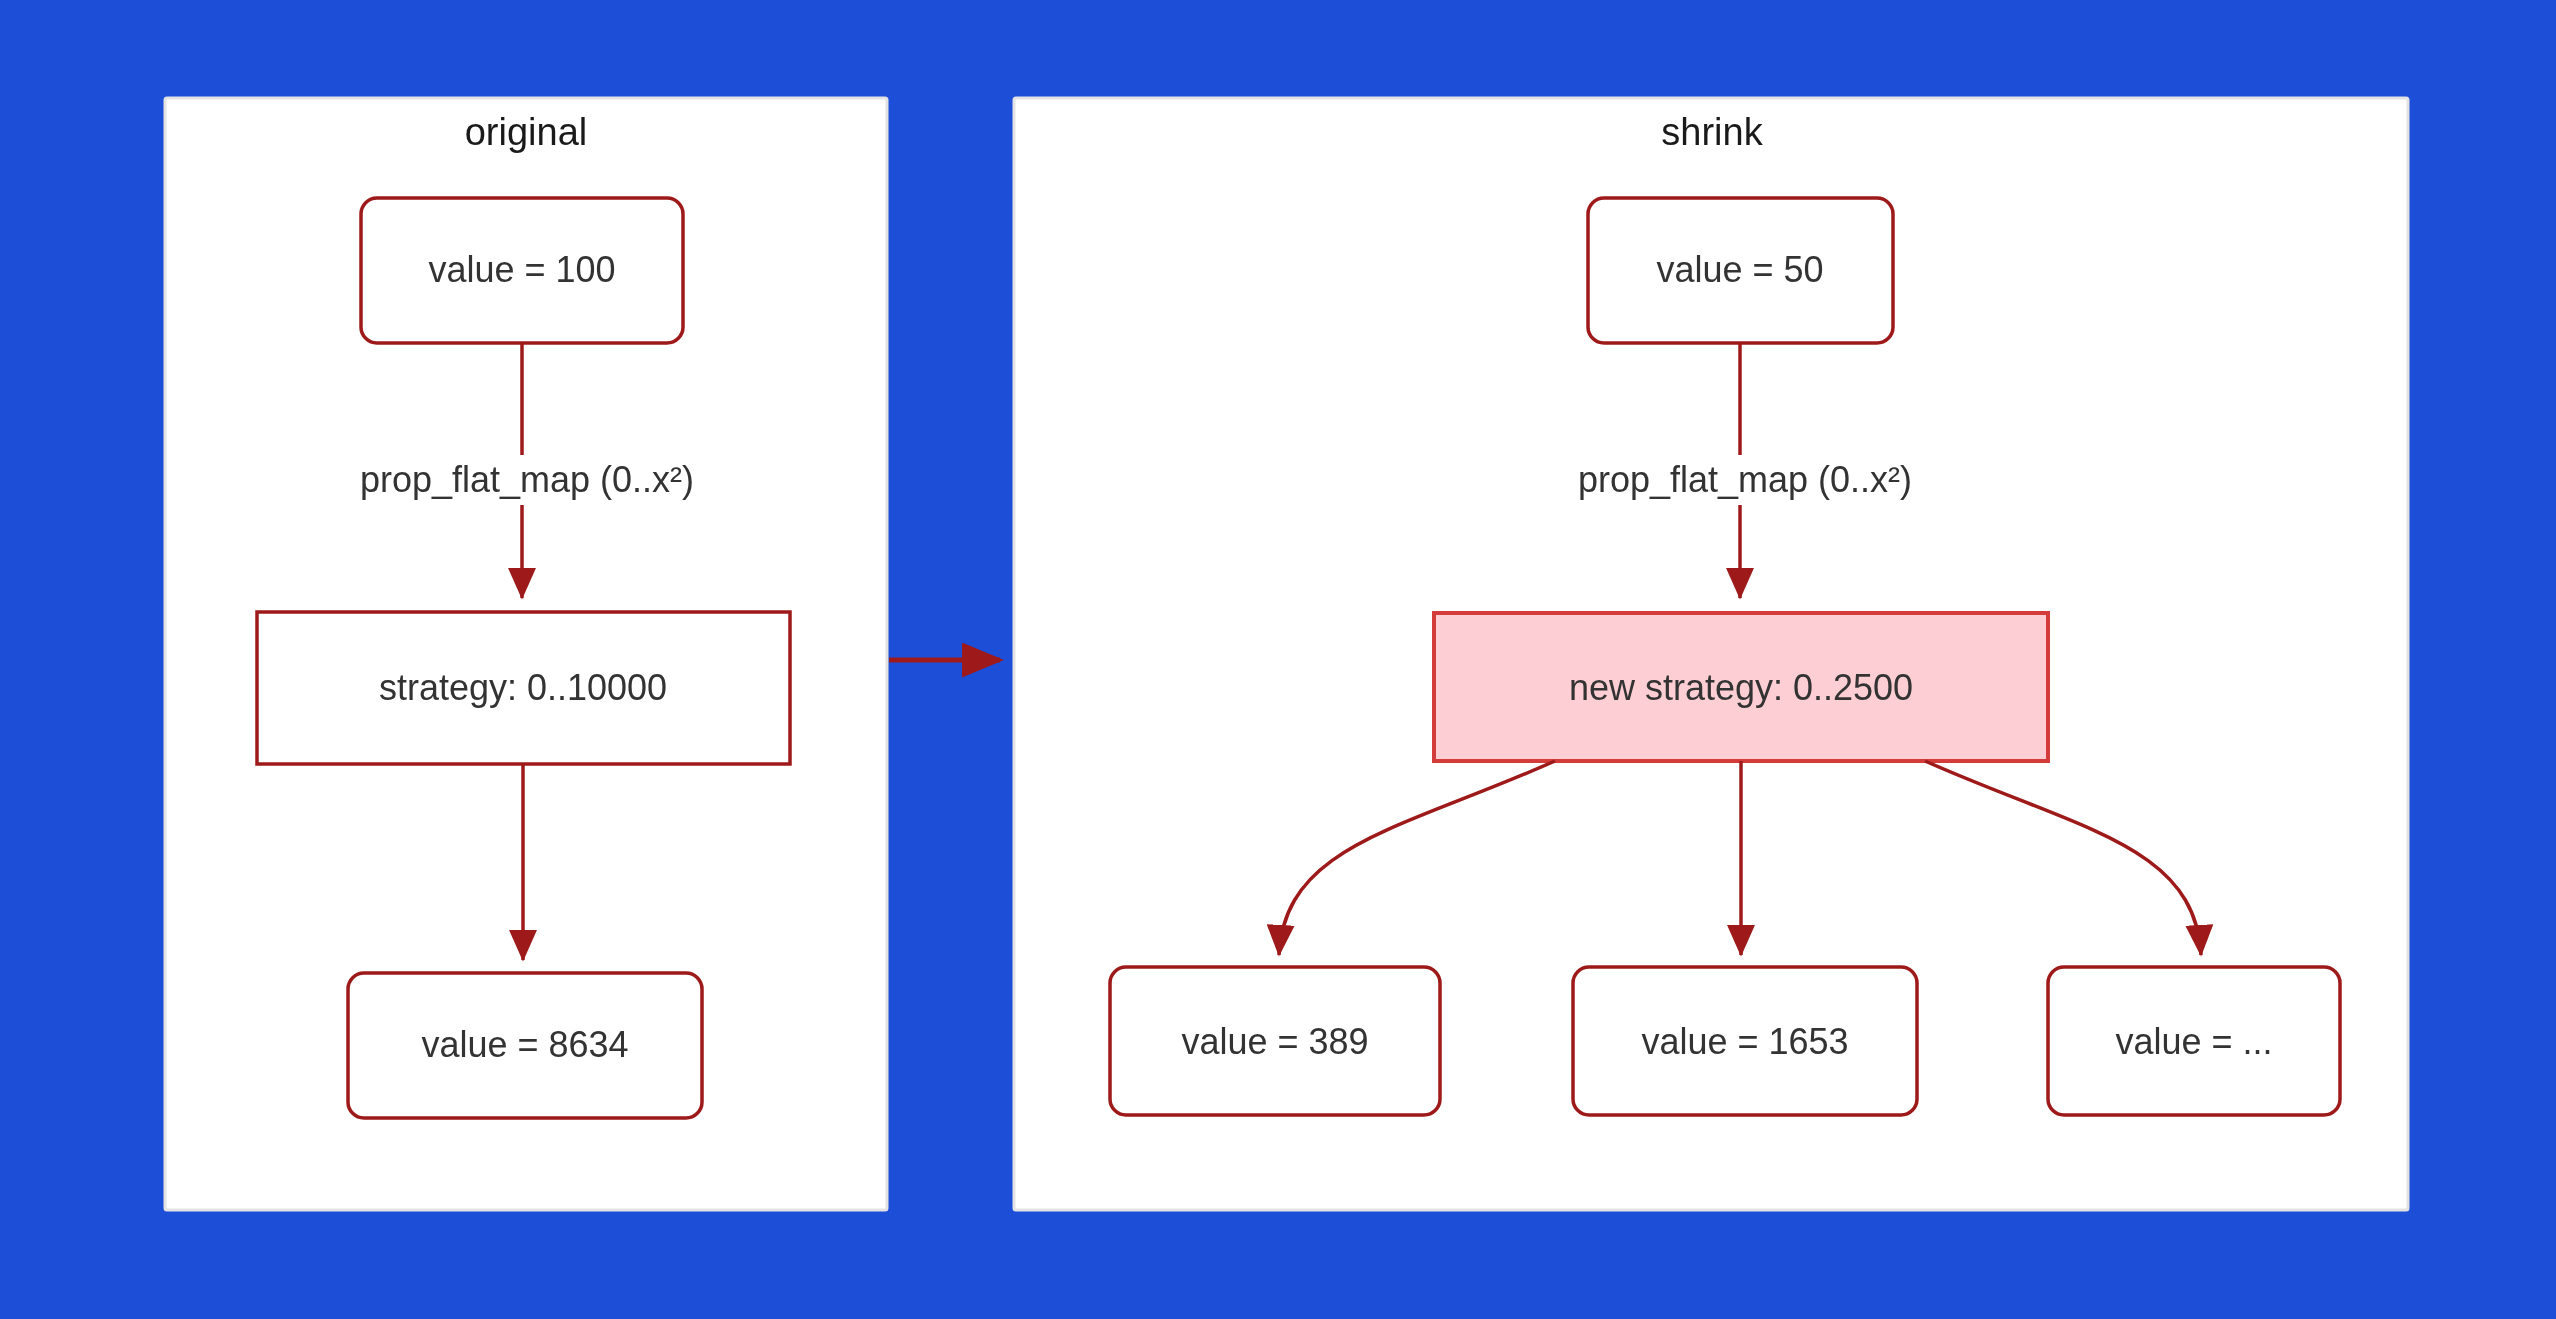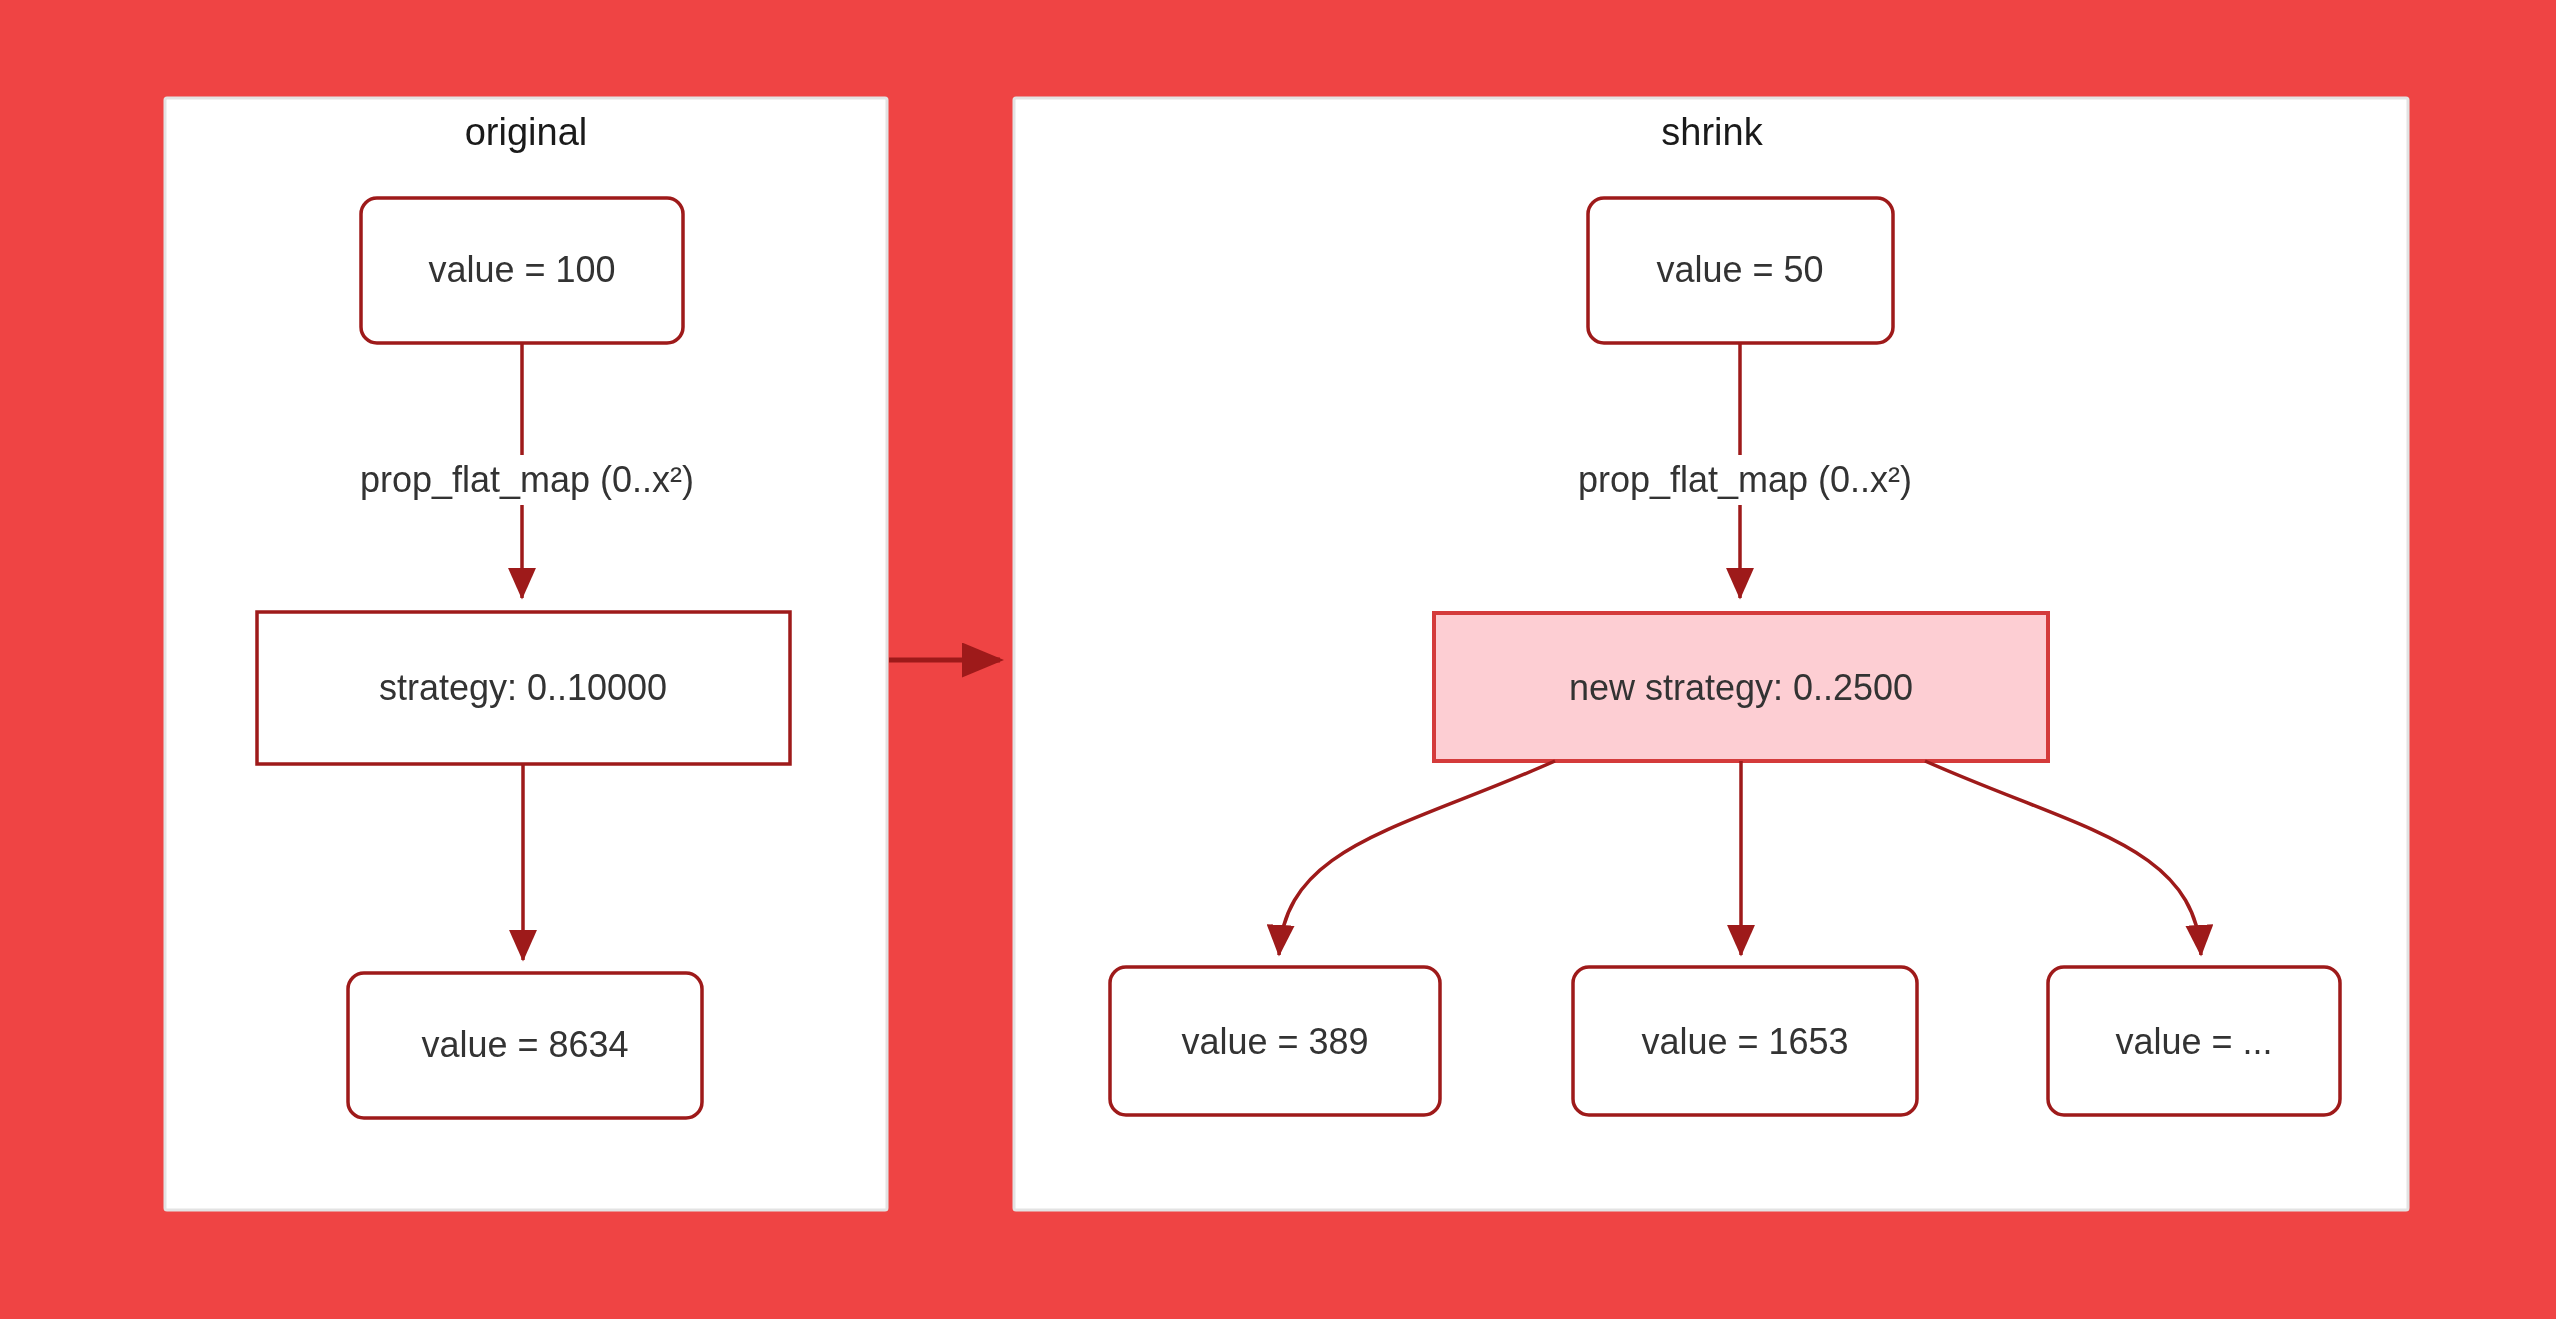--- a/index.html
+++ b/index.html
@@ -10,21 +10,21 @@
   body {
     width: 2556px;
     height: 1319px;
     overflow: hidden;
     font-family: "Liberation Sans", sans-serif;
   }
   #stage {
     position: relative;
     width: 2556px;
     height: 1319px;
-    background: #ef4444;
+    background: #1d4ed8;
   }
   svg#diagram {
     position: absolute;
     left: 0;
     top: 0;
     width: 2556px;
     height: 1319px;
     display: block;
   }
   .cluster-rect {

